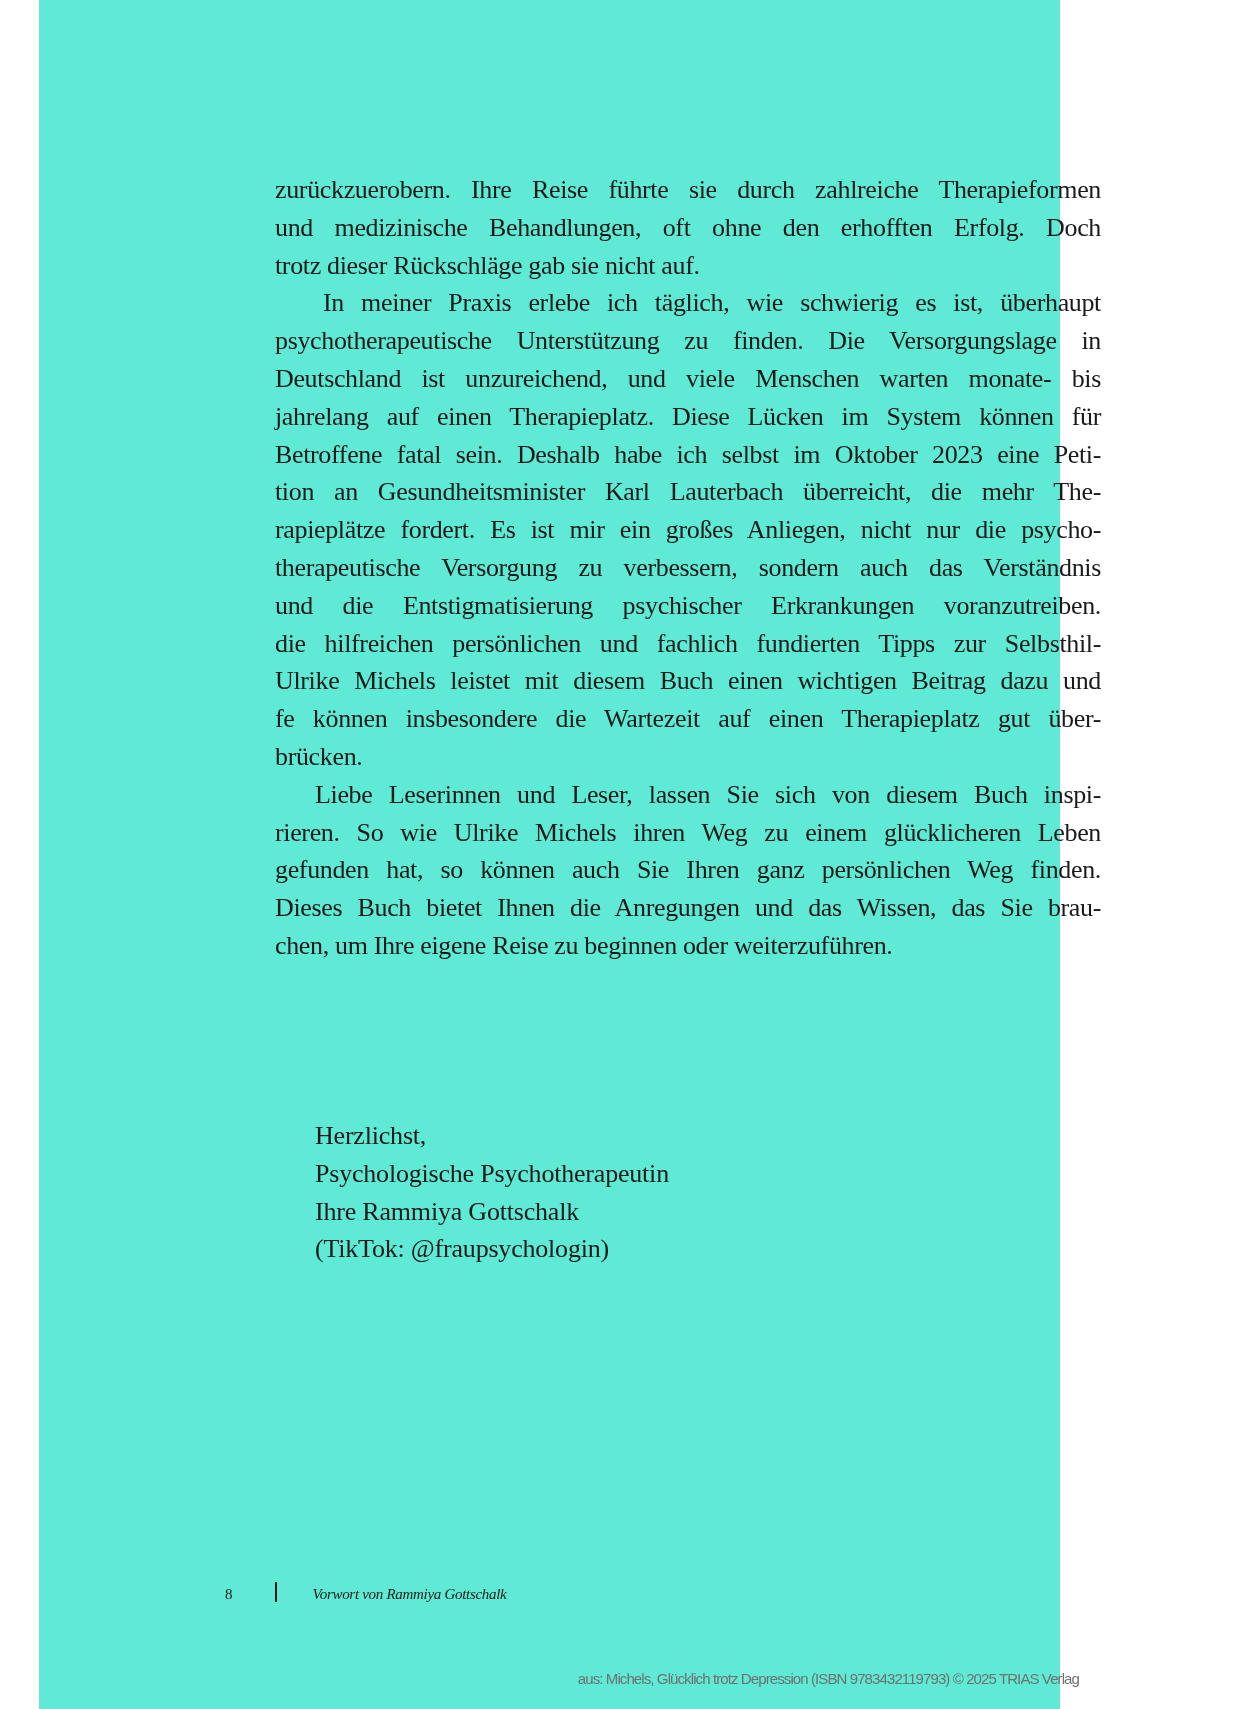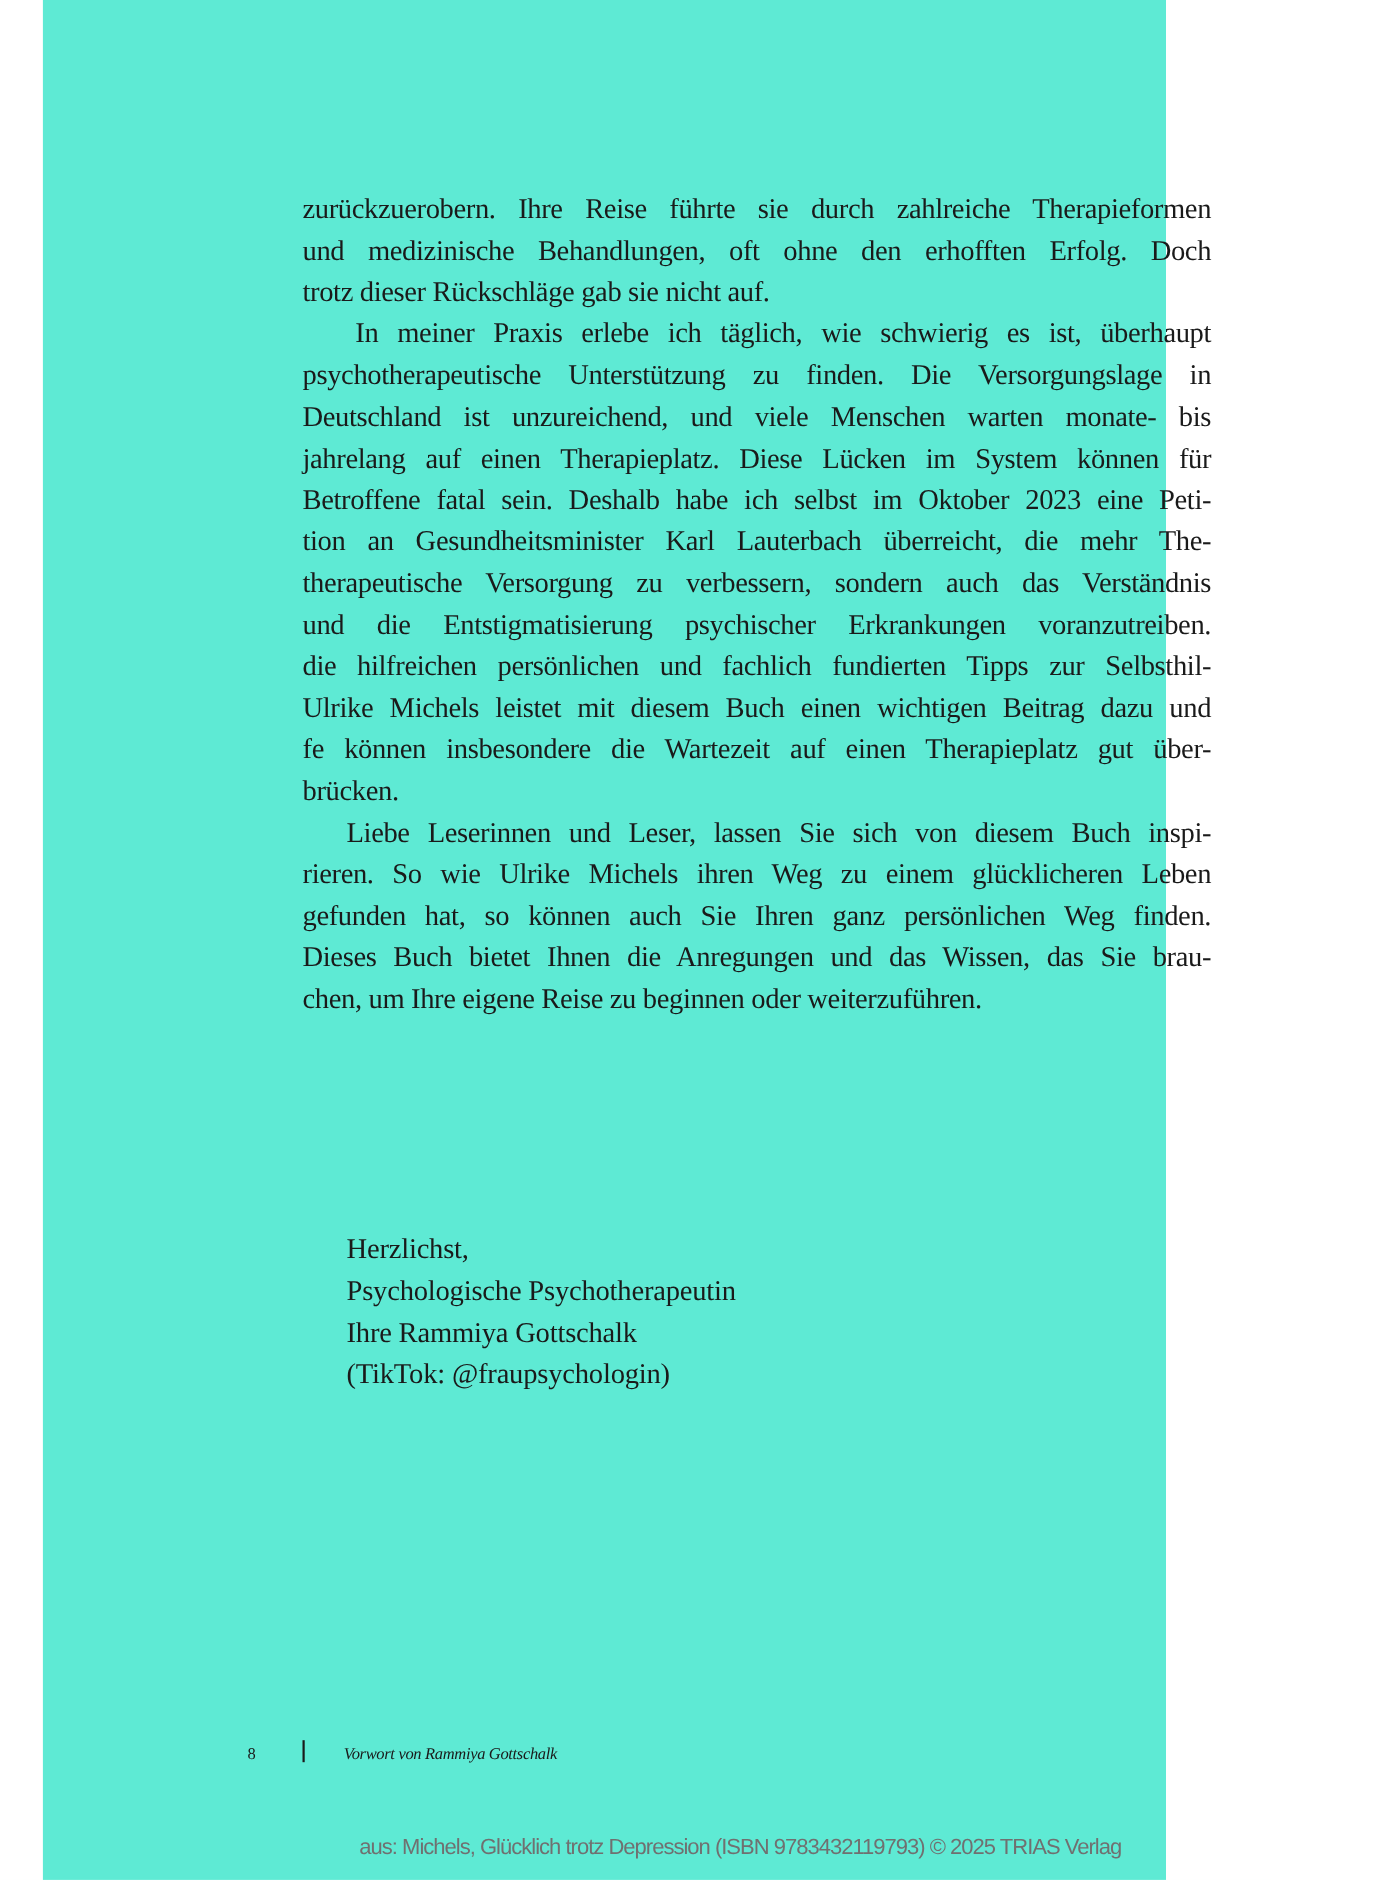--- a/index.html
+++ b/index.html
@@ -84,26 +84,26 @@
   .folio .running-title {
     font-style: italic;
     letter-spacing: -0.3px;
   }
   .copyright {
     position: absolute;
     top: 1666px;
     left: 228px;
     width: 812px;
     font-family: "Liberation Sans", "DejaVu Sans", sans-serif;
-    font-size: 20px;
+    font-size: 15px;
     line-height: 26px;
     color: #707070;
     white-space: nowrap;
     letter-spacing: -0.9px;
-    text-align: center;
+    text-align: right;
   }
 </style>
 </head>
 <body>
 
 <div class="page">
 
   <div class="body-text">
 
     <div>
@@ -112,20 +112,21 @@
       <span class="line last">trotz dieser Rückschläge gab sie nicht auf.</span>
     </div>
 
     <div>
       <span class="line indent-wide">In meiner Praxis erlebe ich täglich, wie schwierig es ist, überhaupt</span>
       <span class="line">psychotherapeutische Unterstützung zu finden. Die Versorgungslage in</span>
       <span class="line">Deutschland ist unzureichend, und viele Menschen warten monate- bis</span>
       <span class="line">jahrelang auf einen Therapieplatz. Diese Lücken im System können für</span>
       <span class="line">Betroffene fatal sein. Deshalb habe ich selbst im Oktober 2023 eine Peti-</span>
       <span class="line">tion an Gesundheitsminister Karl Lauterbach überreicht, die mehr The-</span>
+      <span class="line">rapieplätze fordert. Es ist mir ein großes Anliegen, nicht nur die psycho-</span>
       <span class="line">therapeutische Versorgung zu verbessern, sondern auch das Verständnis</span>
       <span class="line">und die Entstigmatisierung psychischer Erkrankungen voranzutreiben.</span>
       <span class="line">die hilfreichen persönlichen und fachlich fundierten Tipps zur Selbsthil-</span>
       <span class="line">Ulrike Michels leistet mit diesem Buch einen wichtigen Beitrag dazu und</span>
       <span class="line">fe können insbesondere die Wartezeit auf einen Therapieplatz gut über-</span>
       <span class="line last">brücken.</span>
     </div>
 
     <div>
       <span class="line indent">Liebe Leserinnen und Leser, lassen Sie sich von diesem Buch inspi-</span>

